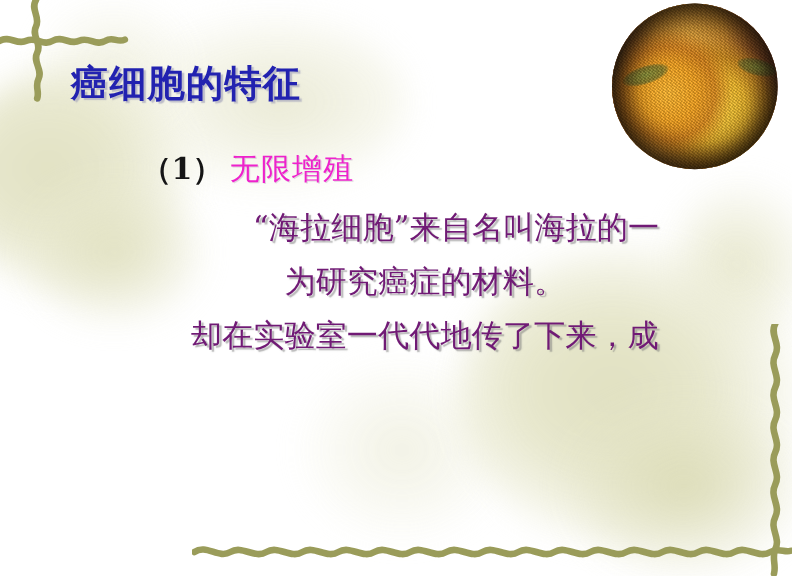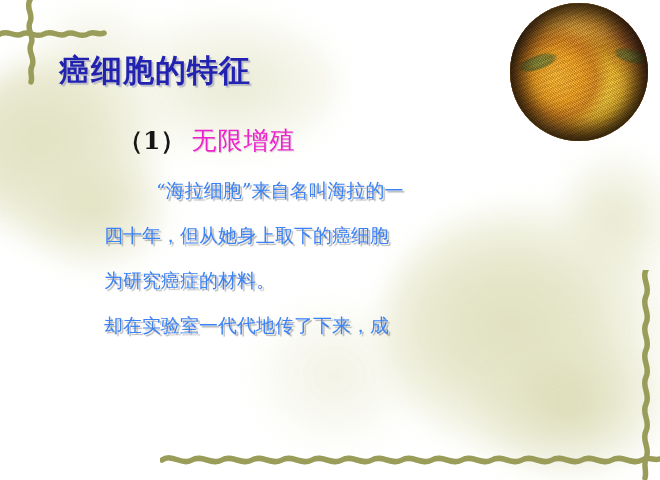--- a/index.html
+++ b/index.html
@@ -136,23 +136,24 @@
     margin-left: 6px;
     text-shadow: 1px 1px 0 rgba(190,170,190,0.45);
   }
 
   #body-text {
     position: absolute;
     left: 104px;
     top: 168px;
     width: 500px;
     font-family: "DejaVu Serif", "Liberation Serif", serif;
-    font-size: 19px;
+    font-size: 26px;
     line-height: 45px;
-    color: #3b82f6;
+    color: #701a75;
+    text-align: center;
   }
   #body-text .line {
     white-space: nowrap;
     text-shadow: 2px 2px 1px rgba(120,120,120,0.55);
   }
   #body-text .line.indent { padding-left: 52px; }
 </style>
 </head>
 <body>
 
@@ -194,18 +195,17 @@
   </div>
 
   <div id="title">癌细胞的特征</div>
 
   <div id="subhead">
     <span class="num">（1）</span><span class="term">无限增殖</span>
   </div>
 
   <div id="body-text">
     <div class="line indent">“海拉细胞”来自名叫海拉的一</div>
-    <div class="line">四十年，但从她身上取下的癌细胞</div>
     <div class="line">为研究癌症的材料。</div>
     <div class="line">却在实验室一代代地传了下来，成</div>
   </div>
 
 </div>
 
 </body></html>

